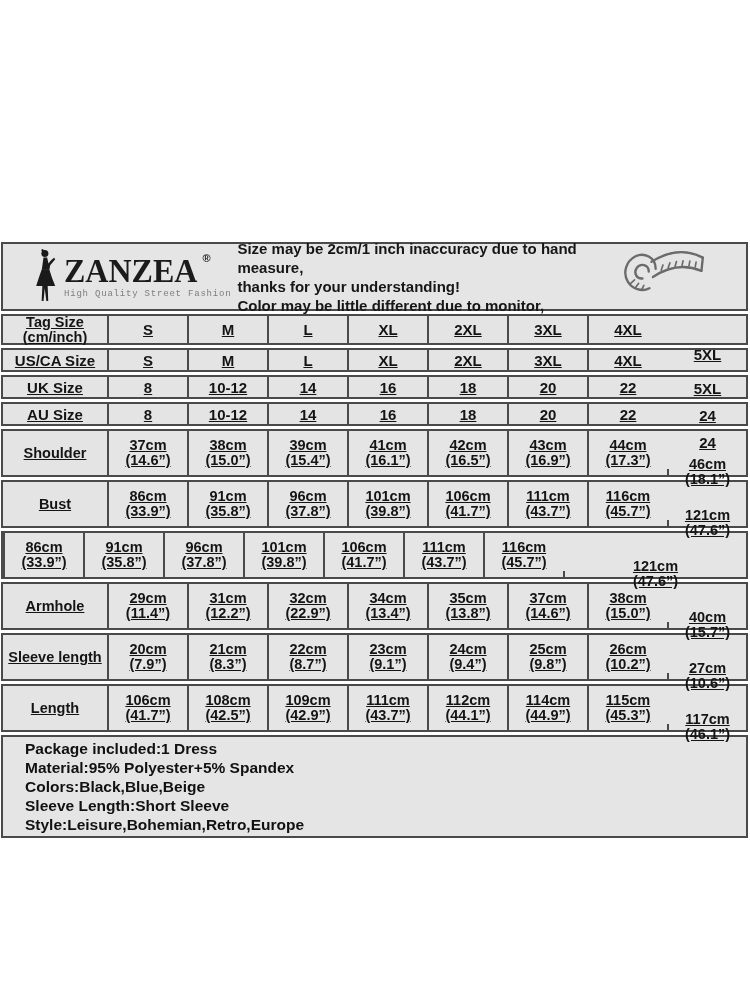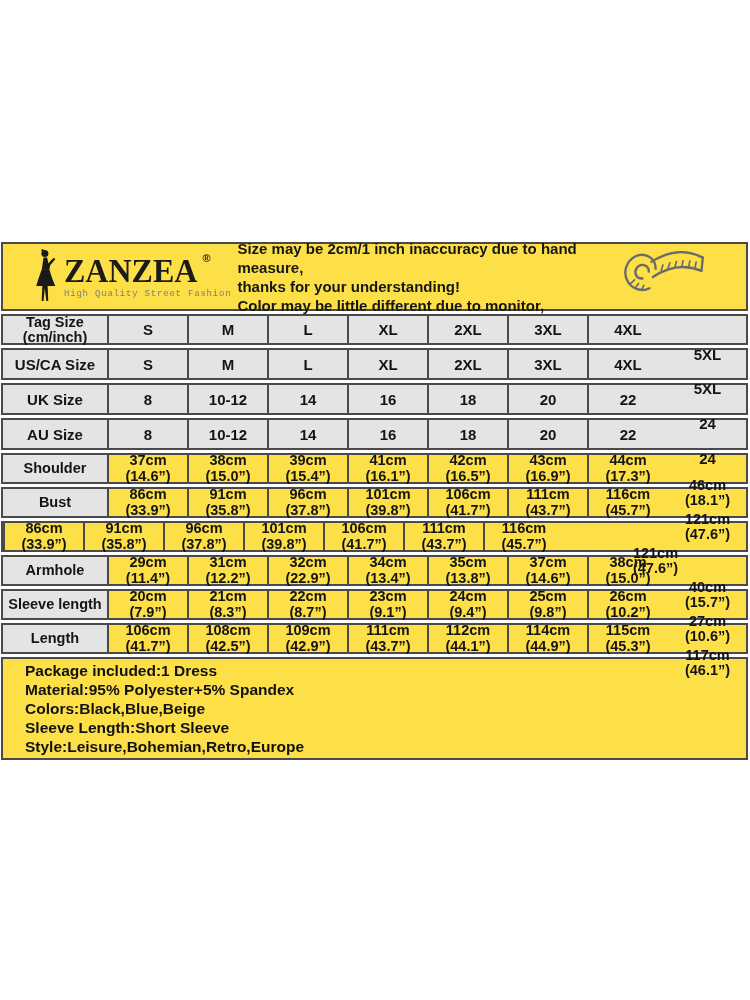--- a/index.html
+++ b/index.html
@@ -3,21 +3,21 @@
 <meta charset="utf-8">
 <style>
   html,body{margin:0;padding:0;}
   body{
     width:750px;height:1000px;background:#ffffff;position:relative;
     font-family:"Liberation Sans", sans-serif;color:#141414;
     -webkit-font-smoothing:antialiased;overflow:hidden;
   }
   .sheet{position:absolute;left:1px;top:242px;width:747px;}
   .strip{
-    box-sizing:border-box;border:2px solid #4a4a4a;background:#fde047;
+    box-sizing:border-box;border:2px solid #4a4a4a;background:#e5e5e5;
     margin-bottom:3px;
   }
   
   .header-strip{
     height:69px;display:flex;align-items:center;justify-content:space-between;
     padding:0 30px 0 28px;
   }
   .logo{display:flex;align-items:center;flex:0 0 auto;}
   .logo svg{display:block;}
   .logo-text{margin-left:3px;}
@@ -31,33 +31,33 @@
     font-size:9px;color:#7d7d7d;letter-spacing:.8px;margin-top:1px;
     white-space:nowrap;
     font-family:Liberation Mono, monospace;
   }
   .notice{
     flex:1;font-weight:bold;font-size:15px;line-height:19px;
     color:#161616;padding:0 6px;
   }
   .tape{flex:0 0 auto;}
   
-  .row{display:flex;}
+  .row{display:flex;text-decoration:underline;}
   .row.shaded{background:#e4e4e4;}
   .cell{
     box-sizing:border-box;flex:0 0 80px;display:flex;align-items:center;
     justify-content:center;text-align:center;font-weight:bold;
     border-left:2px solid #4a4a4a;white-space:pre-line;
   }
   .cell.label{flex:0 0 104px;border-left:none;background:#e4e4e4;}
   .cell:last-child{flex:1 1 auto;margin-top:38px;}
   .r-tag{height:31px}   .r-tag .cell{font-size:15px;line-height:15px;}
   .r-tag .cell.label{font-size:14.5px;line-height:15px;}
-  .r-size{height:32px}  .r-size .cell{font-size:15px;}
-  .r-measure{height:31px}
+  .r-size{height:24px}  .r-size .cell{font-size:15px;}
+  .r-measure{height:48px}
   .r-measure .cell{font-size:14.5px;line-height:15.5px;}
   .r-measure .cell.label{font-size:14.5px;line-height:15px;}
   
   .footer-strip{padding:2px 22px;}
   .detail-line{font-weight:bold;font-size:15.5px;line-height:19px;color:#111;}
 </style>
 </head>
 <body>
 
 <div class="sheet">

